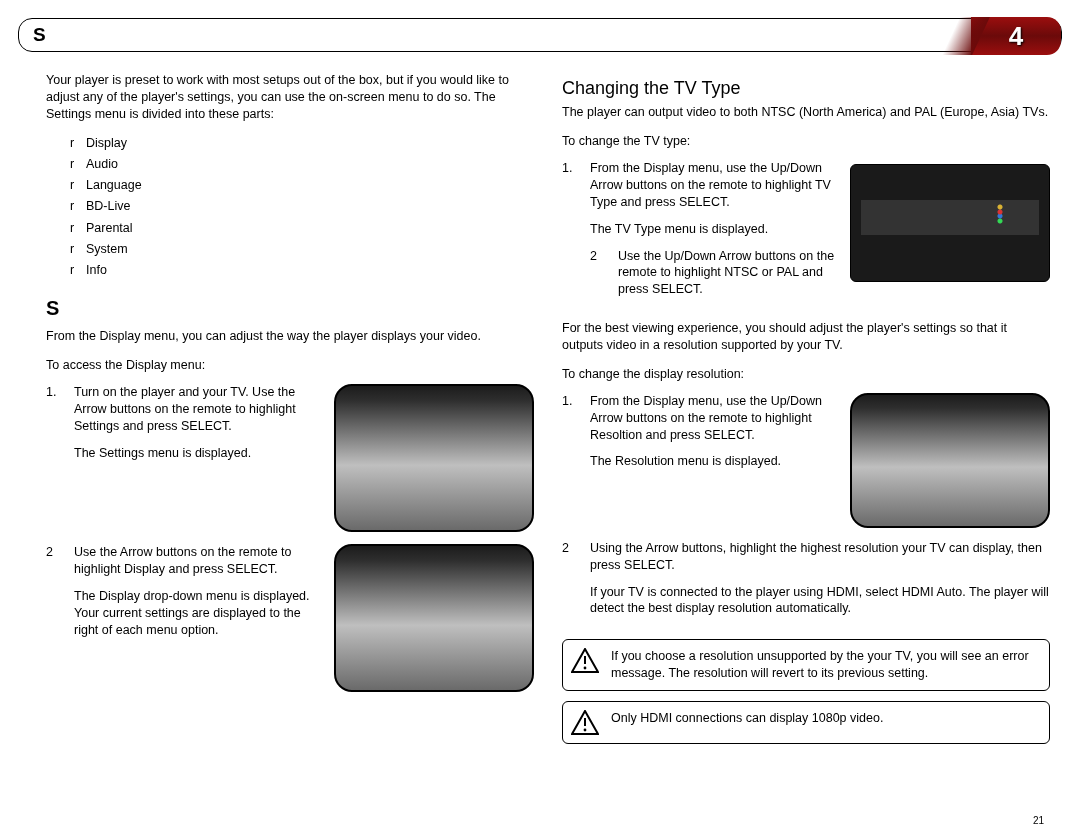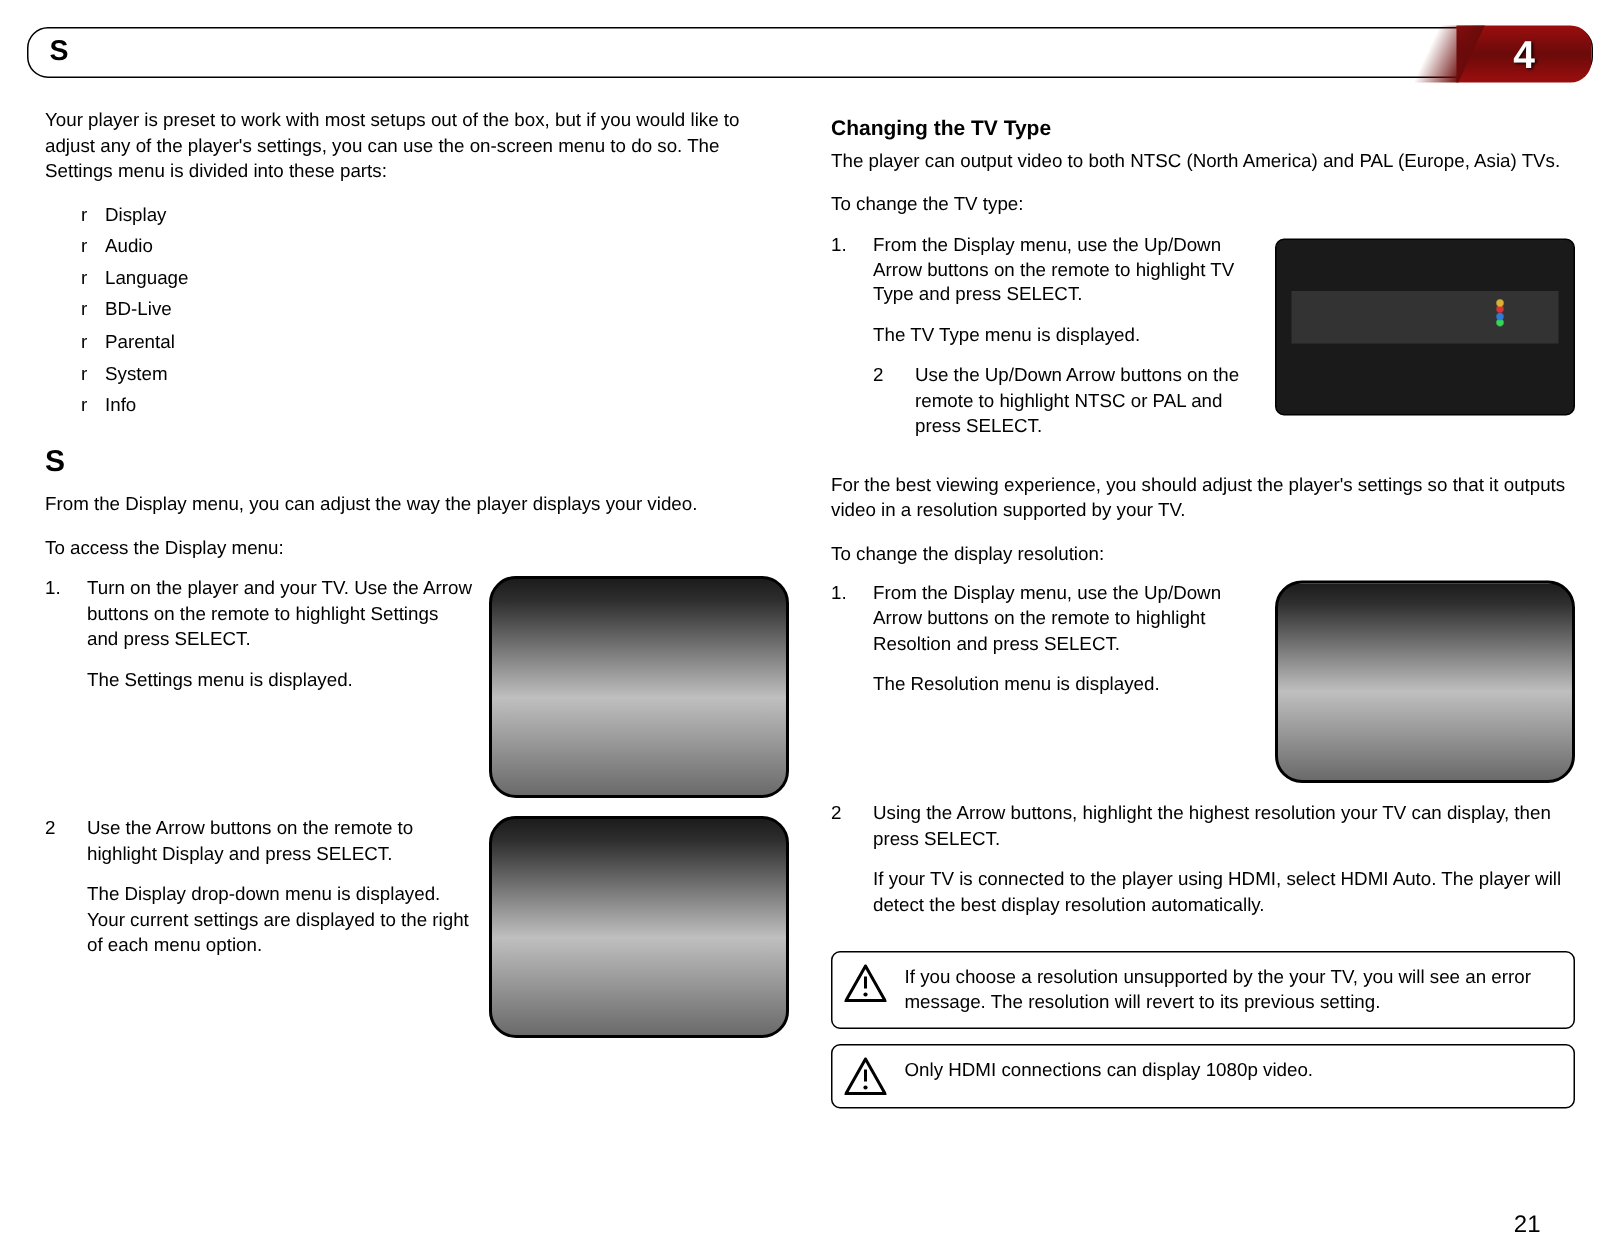--- a/index.html
+++ b/index.html
@@ -52,40 +52,41 @@
     height: 38px;
     background: linear-gradient(to right, rgba(100,0,0,0) 0%, #6b0a0a 100%);
     transform: skewX(-25deg);
   }
   .columns {
     display: flex;
     gap: 28px;
     padding: 20px 30px 0 30px;
     font-size: 12.5px;
     line-height: 1.35;
+    margin-left: 16px;
   }
   .col {
     width: 50%;
   }
   .intro { margin-bottom: 10px; }
   .bullets {
     margin: 6px 0 14px 24px;
     line-height: 1.7;
   }
   .bullets li { list-style: none; }
   .bullets li span.mark { display:inline-block; width:16px; }
   .section-head {
     font-size: 20px;
     font-weight: bold;
     letter-spacing: 4px;
     margin: 14px 0 6px 0;
   }
   .sub-head {
-    font-size: 14px;
-    font-weight: bold;
+    font-size: 18px;
+    font-weight: normal;
     font-family: Arial, Helvetica, sans-serif;
     margin: 4px 0 4px 0;
   }
   .steps { margin: 8px 0 0 0; }
   .step-row {
     display: flex;
     gap: 10px;
     margin-bottom: 12px;
   }
   .step-num { width: 18px; flex: none; text-align:left; }
@@ -131,23 +132,23 @@
     margin-bottom: 10px;
   }
   .warn-icon {
     width: 28px; height: 25px;
     flex: none;
     position: relative;
   }
   .warn-icon svg { width:28px; height:25px; }
   .page-num {
     position: absolute;
-    right: 53px;
+    right: 36px;
     bottom: 8px;
-    font-size: 16px;
+    font-size: 10px;
     margin-left: 40px;
   }
 </style>
 </head>
 <body>
 
 <div class="header-bar">
   <span class="header-title">S</span>
   <div class="chapter-badge">
     <span>4</span>

